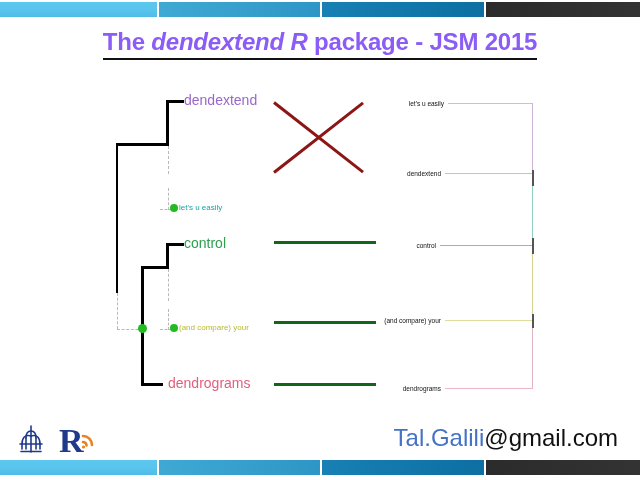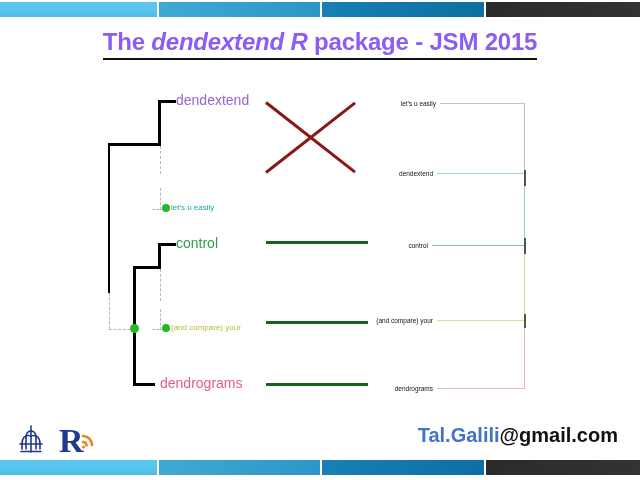--- a/index.html
+++ b/index.html
@@ -64,21 +64,21 @@
     border-bottom: 2px solid #101010;
     padding-bottom: 3px;
   }
   .title .it {
     font-style: italic;
   }
 
   
   .stage {
     position: absolute;
-    left: 0;
+    left: 8px;
     top: 78px;
     width: 554px;
     height: 330px;
   }
 
   
   .hline, .vline {
     position: absolute;
     background: #000000;
   }
@@ -128,22 +128,22 @@
     height: 3px;
     background: #8c1616;
     transform-origin: 0 50%;
   }
 
   
   .email {
     position: absolute;
     right: 22px;
     top: 424px;
-    font-size: 20px;
-    font-weight: bold;
+    font-size: 24px;
+    font-weight: normal;
     white-space: nowrap;
   }
   .email .user { color: #4472c4; }
   .email .at { color: #111111; }
 
   .logos {
     position: absolute;
     left: 8px;
     top: 418px;
     width: 110px;

